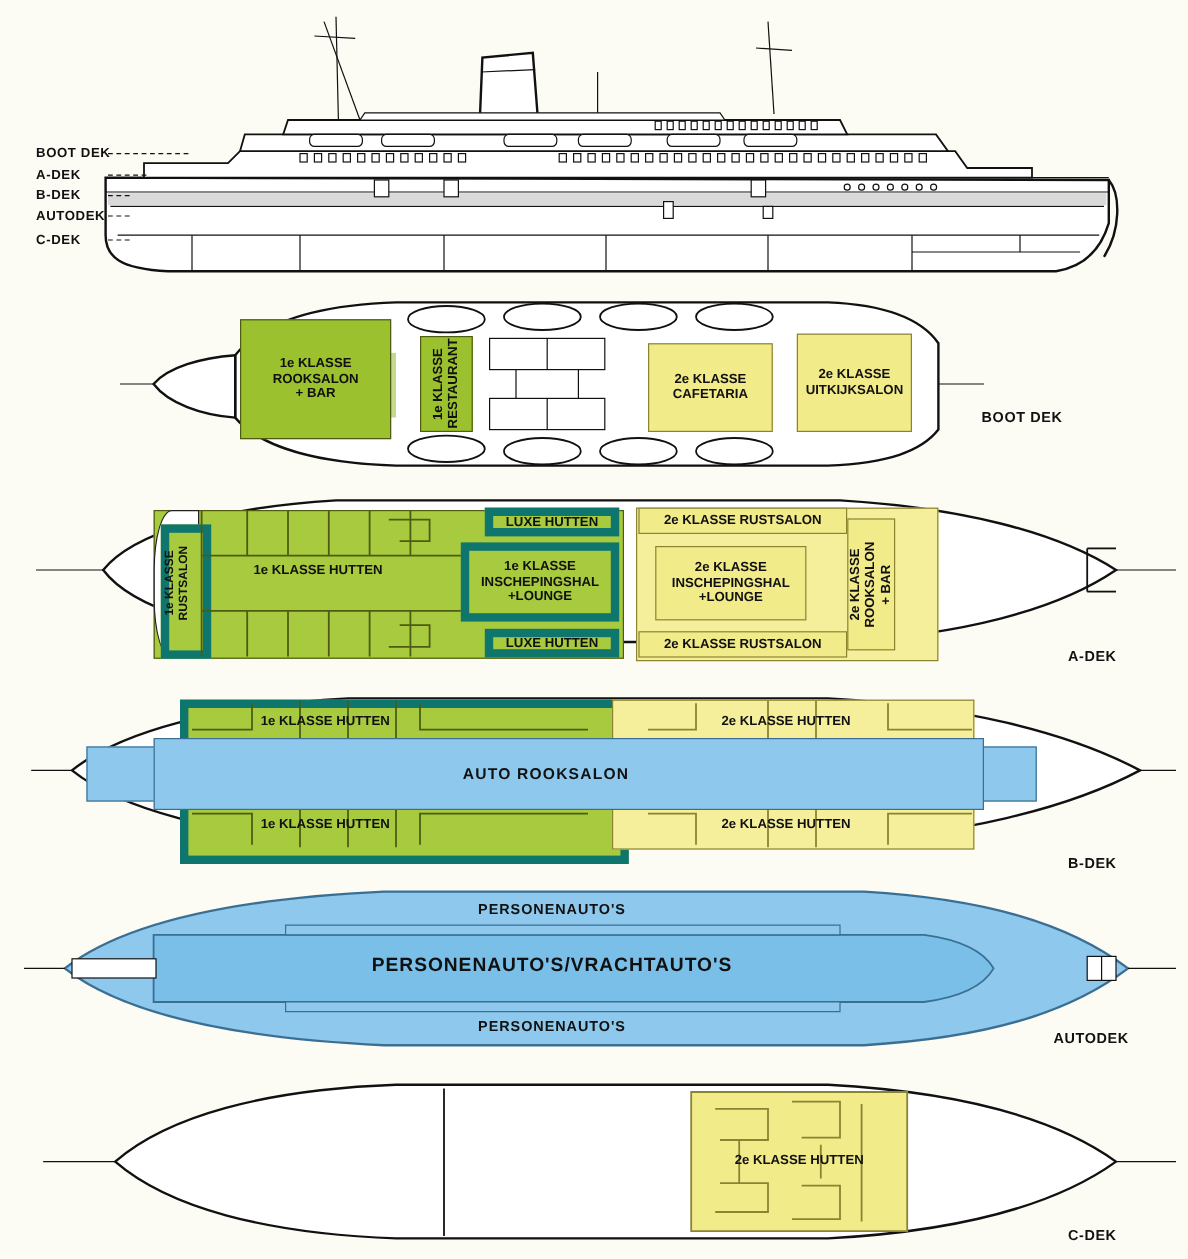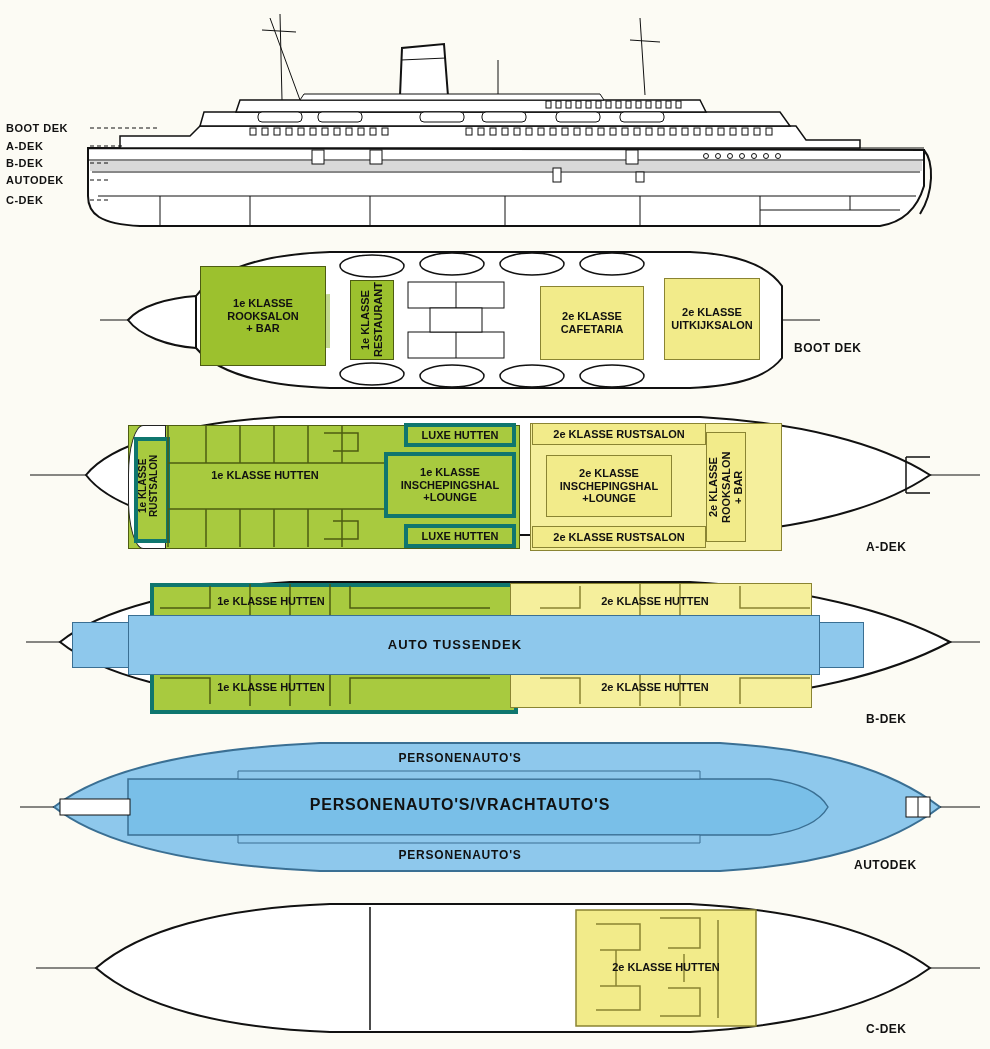--- a/index.html
+++ b/index.html
@@ -1,27 +1,27 @@
 <!DOCTYPE html>
 <html><head>
 <meta charset="utf-8">
 <style>
   html,body{margin:0;padding:0;background:#fdfdf8;}
   body{font-family:"Liberation Sans", sans-serif;}
   #page{position:relative;width:990px;height:1049px;overflow:hidden;background:#fcfbf4;}
 
-  .lbl{position:absolute;font-weight:bold;letter-spacing:.5px;color:#111;white-space:nowrap;}
+  .lbl{position:absolute;font-weight:bold;letter-spacing:.5px;color:#111;white-space:nowrap;margin-left:24px;}
   .side-lbl{font-size:11px;}
   .deck-lbl{font-size:12px;}
   .room{position:absolute;display:flex;align-items:center;justify-content:center;text-align:center;
         font-size:11px;font-weight:bold;color:#111;line-height:1.15;box-sizing:border-box;white-space:pre-line;}
   .vert{writing-mode:vertical-rl;transform:rotate(180deg);}
 
   .green{background:#9cc12e;border:1px solid #4d5c12;}
-  .green2{background:#a8ca3f;border:4px solid #0f766e;}
+  .green2{background:#a8ca3f;border:7px solid #0f766e;}
   .yellow{background:#f2eb8a;border:1px solid #8a8432;}
   .yellow2{background:#f5ef9c;border:1px solid #8a8432;}
   .blue{background:#8ec8ec;border:1px solid #3a6f93;}
   .white{background:#ffffff;border:1px solid #222;}
 </style>
 </head>
 <body>
 
 <div id="page">
 
@@ -302,21 +302,21 @@
         <line x1="500" y1="92" x2="500" y2="128"></line>
         <line x1="540" y1="92" x2="540" y2="128"></line>
       </g>
     </svg>
 
     <div class="room" style="left:196px;top:592px;width:150px;height:18px">1e KLASSE HUTTEN</div>
     <div class="room" style="left:580px;top:592px;width:150px;height:18px">2e KLASSE HUTTEN</div>
 
     <div class="blue" style="position:absolute;left:72px;top:622px;width:790px;height:44px"></div>
     <div class="blue" style="position:absolute;left:128px;top:615px;width:690px;height:58px"></div>
-    <div class="room" style="left:330px;top:636px;width:250px;height:18px;font-size:13px;letter-spacing:1px">AUTO TUSSENDEK</div>
+    <div class="room" style="left:330px;top:636px;width:250px;height:18px;font-size:13px;letter-spacing:1px">AUTO ROOKSALON</div>
 
     <div class="room" style="left:196px;top:678px;width:150px;height:18px">1e KLASSE HUTTEN</div>
     <div class="room" style="left:580px;top:678px;width:150px;height:18px">2e KLASSE HUTTEN</div>
 
     <div class="lbl deck-lbl" style="left:866px;top:712px">B-DEK</div>
   </div>
 
   <div>
     <svg width="990" height="150" style="position:absolute;left:0;top:735px">
       <path d="M54,72 C100,36 190,14 320,8 L720,8 C820,14 890,34 940,72 C890,110 820,130 720,136 L320,136 C190,130 100,108 54,72 Z" fill="#8ec8ec" stroke="#3a6f93" stroke-width="2"></path>

